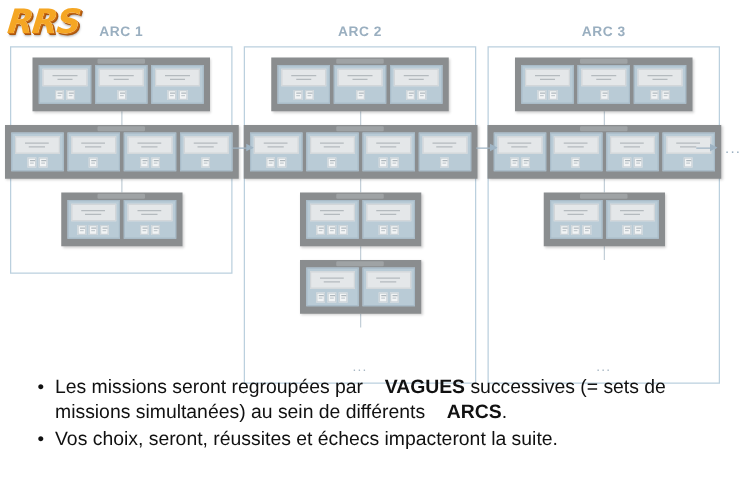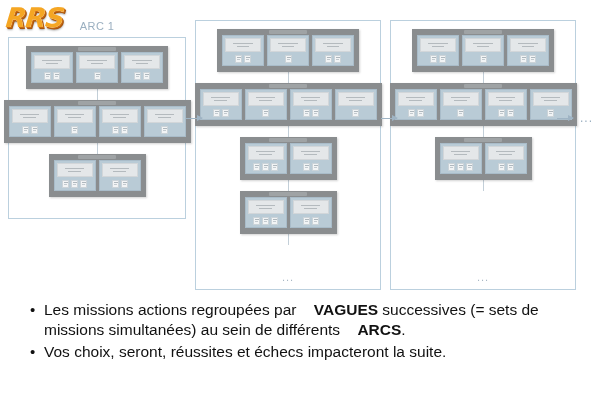--- a/index.html
+++ b/index.html
@@ -35,21 +35,21 @@
     width:600px;height:295px;
   }
 
   .arc-col{
     position:absolute;
     top:20px;
   }
   .arc-title{
     text-align:center;
     font-size:11px;
-    font-weight:normal;
+    font-weight:bold;
     color:#9AAFC0;
     letter-spacing:.4px;
     margin-bottom:4px;
     height:13px;
     line-height:13px;
   }
   .arc-box{
     border:1px solid #BBD0DE;
     background:#ffffff;
     box-sizing:border-box;
@@ -289,20 +289,21 @@
                 <div class="icon-sq"></div>
                 <div class="icon-sq"></div>
               </div>
             </div>
           </div>
         </div>
     </div>
   </div>
 
   <div class="arc-col" id="arc-1" style="left:195px;width:186px;">
+    <div class="arc-title">ARC 2</div>
     <div class="arc-box" style="height:270px;">
       <div class="waves">
           <div class="wave">
             <div class="wave-tab"></div>
             <div class="card">
               <div class="card-head">
                 <div class="card-line"></div>
                 <div class="card-line short"></div>
               </div>
               <div class="card-icons">
@@ -422,20 +423,21 @@
               </div>
             </div>
           </div>
           <div class="vconn"></div>
         </div>
       <div class="dots-bottom">...</div>
     </div>
   </div>
 
   <div class="arc-col" id="arc-2" style="left:390px;width:186px;">
+    <div class="arc-title">ARC 3</div>
     <div class="arc-box" style="height:270px;">
       <div class="waves">
           <div class="wave">
             <div class="wave-tab"></div>
             <div class="card">
               <div class="card-head">
                 <div class="card-line"></div>
                 <div class="card-line short"></div>
               </div>
               <div class="card-icons">
@@ -538,19 +540,19 @@
 
   <div class="arrow" style="left:186px;top:118px;width:16px;"></div>
   <div class="arrow" style="left:381px;top:118px;width:16px;"></div>
   <div class="arrow" style="left:557px;top:118px;width:16px;"></div>
   <div class="dots-end" style="left:580px;top:112px;">...</div>
 </div>
 
 <div class="bullets">
     <div class="bullet">
       <span class="dot">•</span>
-      <span class="txt"><span>Les missions actions regroupées par </span><b>VAGUES</b><span> successives (= sets de missions simultanées) au sein de différents </span><b>ARCS</b><span>.</span></span>
+      <span class="txt"><span>Les missions seront regroupées par </span><b>VAGUES</b><span> successives (= sets de missions simultanées) au sein de différents </span><b>ARCS</b><span>.</span></span>
     </div>
     <div class="bullet">
       <span class="dot">•</span>
       <span class="txt"><span>Vos choix, seront, réussites et échecs impacteront la suite.</span></span>
     </div>
   </div>
 
 </body></html>

